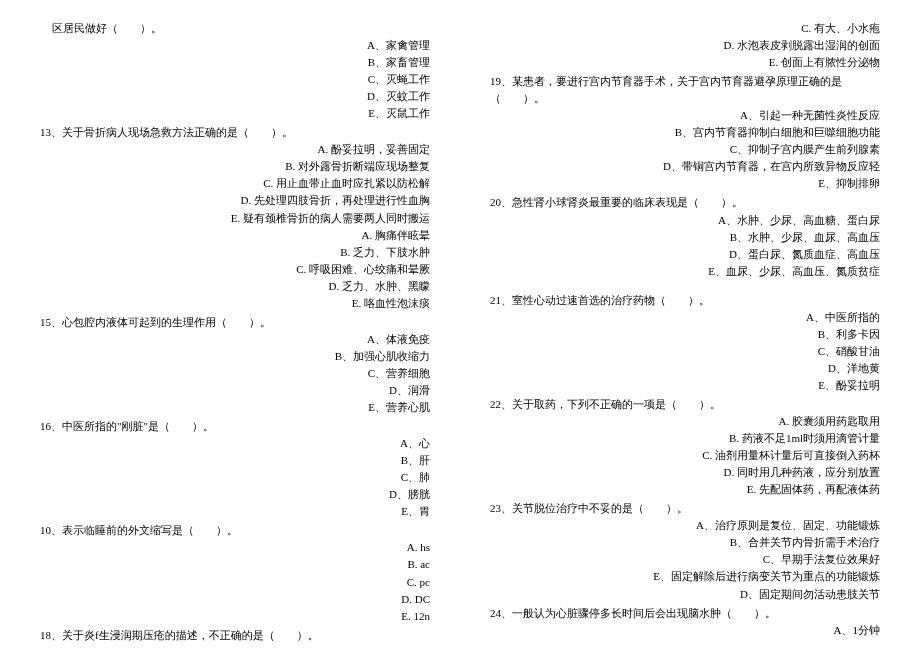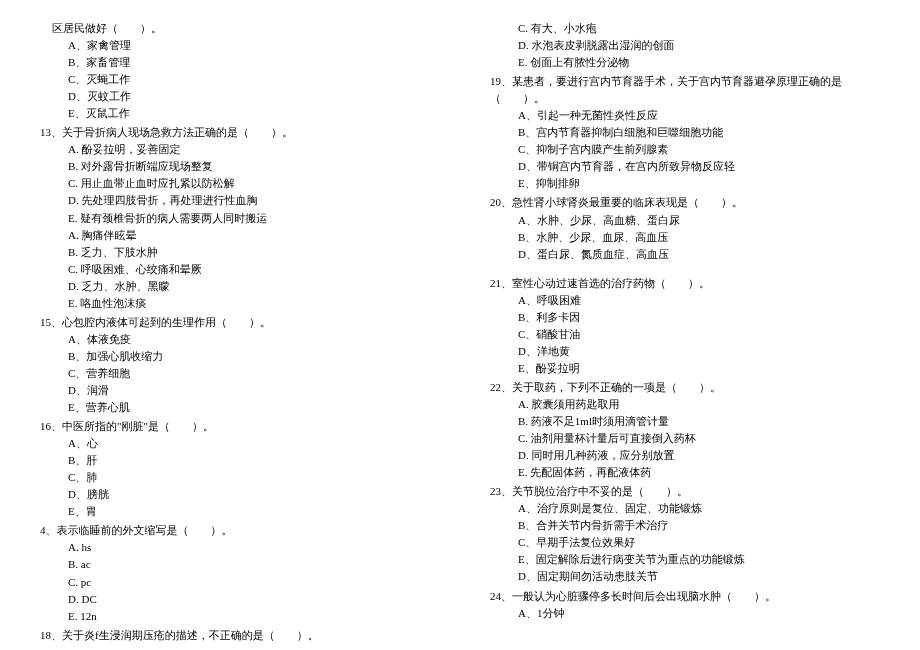--- a/index.html
+++ b/index.html
@@ -19,20 +19,21 @@
       gap: 60px;
     }
     .col {
       flex: 1;
     }
     .q-stem {
       margin-top: 2px;
     }
     .opt {
       padding-left: 28px;
+      text-align: right;
     }
     .stem-cont {
       padding-left: 12px;
     }
   </style>
 </head>
 <body>
 
 <div class="columns">
 
@@ -64,21 +65,21 @@
     <div class="opt">D、润滑</div>
     <div class="opt">E、营养心肌</div>
 
     <div class="q-stem">16、中医所指的"刚脏"是（　　）。</div>
     <div class="opt">A、心</div>
     <div class="opt">B、肝</div>
     <div class="opt">C、肺</div>
     <div class="opt">D、膀胱</div>
     <div class="opt">E、胃</div>
 
-    <div class="q-stem">4、表示临睡前的外文缩写是（　　）。</div>
+    <div class="q-stem">10、表示临睡前的外文缩写是（　　）。</div>
     <div class="opt">A. hs</div>
     <div class="opt">B. ac</div>
     <div class="opt">C. pc</div>
     <div class="opt">D. DC</div>
     <div class="opt">E. 12n</div>
 
     <div class="q-stem">18、关于炎f生浸润期压疮的描述，不正确的是（　　）。</div>
 
   </div>
 
@@ -91,25 +92,26 @@
     <div class="opt">A、引起一种无菌性炎性反应</div>
     <div class="opt">B、宫内节育器抑制白细胞和巨噬细胞功能</div>
     <div class="opt">C、抑制子宫内膜产生前列腺素</div>
     <div class="opt">D、带铜宫内节育器，在宫内所致异物反应轻</div>
     <div class="opt">E、抑制排卵</div>
 
     <div class="q-stem">20、急性肾小球肾炎最重要的临床表现是（　　）。</div>
     <div class="opt">A、水肿、少尿、高血糖、蛋白尿</div>
     <div class="opt">B、水肿、少尿、血尿、高血压</div>
     <div class="opt">D、蛋白尿、氮质血症、高血压</div>
+    <div class="opt">E、血尿、少尿、高血压、氮质贫症</div>
 
     <div style="height:10px"></div>
 
     <div class="q-stem">21、室性心动过速首选的治疗药物（　　）。</div>
-    <div class="opt">A、呼吸困难</div>
+    <div class="opt">A、中医所指的</div>
     <div class="opt">B、利多卡因</div>
     <div class="opt">C、硝酸甘油</div>
     <div class="opt">D、洋地黄</div>
     <div class="opt">E、酚妥拉明</div>
 
     <div class="q-stem">22、关于取药，下列不正确的一项是（　　）。</div>
     <div class="opt">A. 胶囊须用药匙取用</div>
     <div class="opt">B. 药液不足1ml时须用滴管计量</div>
     <div class="opt">C. 油剂用量杯计量后可直接倒入药杯</div>
     <div class="opt">D. 同时用几种药液，应分别放置</div>

